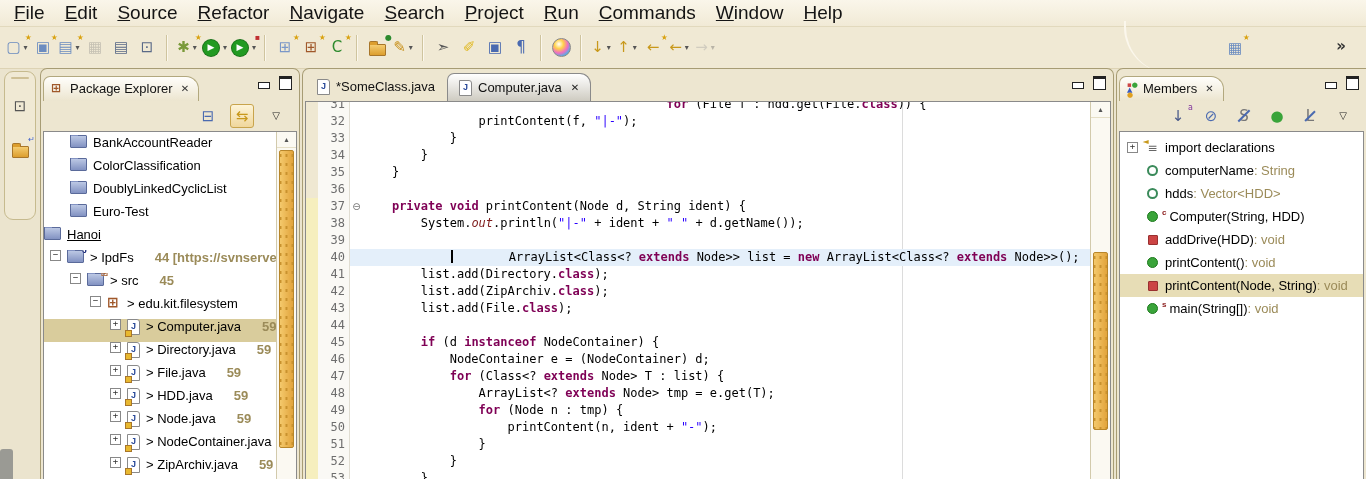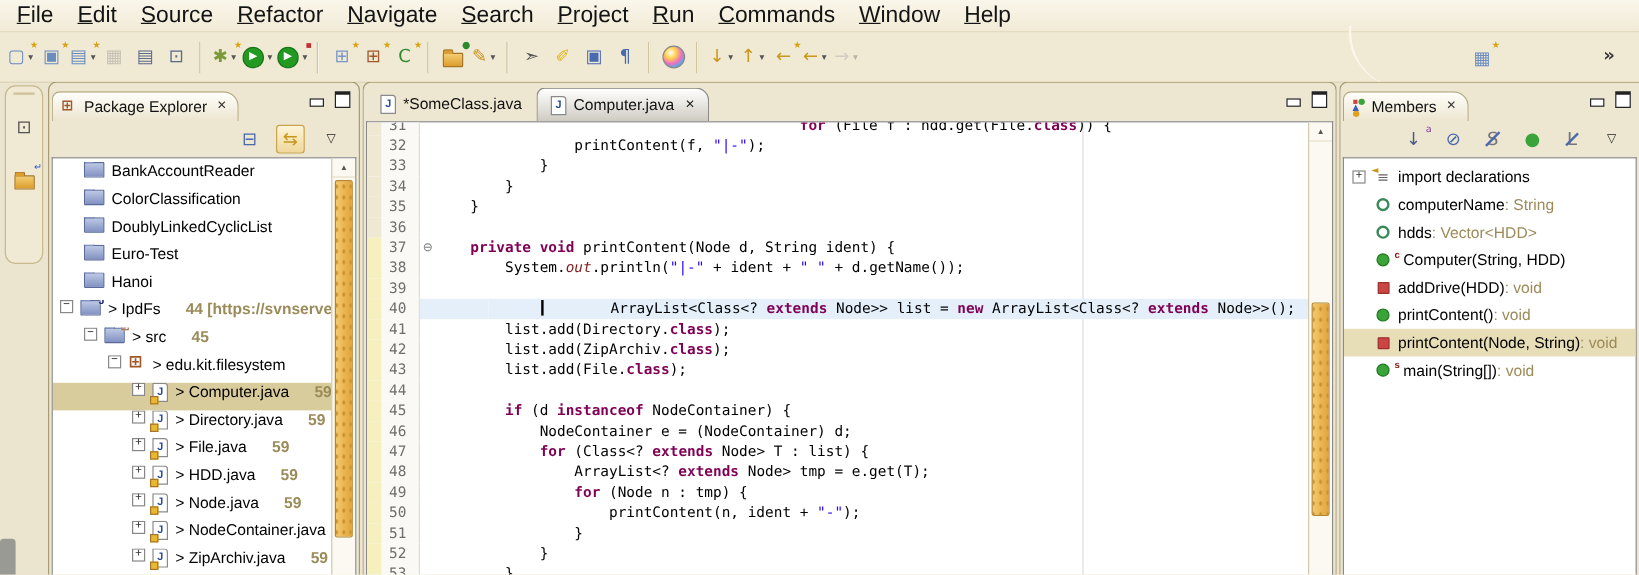--- a/index.html
+++ b/index.html
@@ -110,21 +110,21 @@
   .etab.active{background:linear-gradient(#ffffff,#cecbc1);border-color:#8a8a8a;border-bottom:none;}
   .x{font-size:10px;color:#222;margin-left:3px;font-family:"DejaVu Sans",sans-serif;}
   .ebody{position:absolute;left:2px;right:2px;top:32px;bottom:0;background:#fff;
     border-left:1px solid #8a8a8a;border-right:1px solid #8a8a8a;border-top:1px solid #8a8a8a;overflow:hidden;}
   .codewrap{position:absolute;left:0;top:0;right:19px;bottom:0;overflow:hidden;}
   .codeinner{position:relative;top:-6px;font-family:"DejaVu Sans Mono",monospace;
     font-size:12px;line-height:17px;}
   .cl{display:flex;height:17px;white-space:pre;}
   .ann{width:12px;flex:none;background:#efe8d2;}
   .ann.chg{background:#f6efbe;}
-  .ln{width:27px;flex:none;text-align:center;color:#6e6e6e;background:#faf9f5;
+  .ln{width:27px;flex:none;text-align:right;color:#6e6e6e;background:#faf9f5;
     border-right:1px solid #e0ddd2;padding-right:4px;}
   .fd{width:13px;flex:none;color:#777;font-size:10px;text-align:center;font-family:"DejaVu Sans",sans-serif;}
   .ct{flex:1;color:#000;}
   .cur .ct,.cur .fd{background:#e4effa;padding-left:44px;}
   .tp{color:#000;}
   .tk{color:#7f0055;font-weight:bold;}
   .ts{color:#2a00ff;}
   .to{color:#7f1d1d;font-style:italic;}
   .caret{display:inline-block;width:2px;height:13px;background:#000;vertical-align:-2px;margin-right:-2px;}
   .pmargin{position:absolute;top:0;bottom:0;left:596px;width:1px;background:#dcdcdc;}
@@ -330,21 +330,21 @@
           <span class="tlabel">ColorClassification</span>
         </div>
         <div class="trow" style="padding-left: 26px;">
           <span class="tfolder"></span>
           <span class="tlabel">DoublyLinkedCyclicList</span>
         </div>
         <div class="trow" style="padding-left: 26px;">
           <span class="tfolder"></span>
           <span class="tlabel">Euro-Test</span>
         </div>
-        <div class="trow" style="padding-left: 26px;">
+        <div class="trow" style=" text-decoration: underline;">
           <span class="tfolder"></span>
           <span class="tlabel">Hanoi</span>
         </div>
         <div class="trow" style="padding-left: 6px;">
           <span class="exp">−</span>
           <span class="tfolder">
             <span class="jdec">J</span>
           </span>
           <span class="tlabel">&gt; IpdFs</span>
           <span class="tmeta">44 [https://svnserver.i</span>

